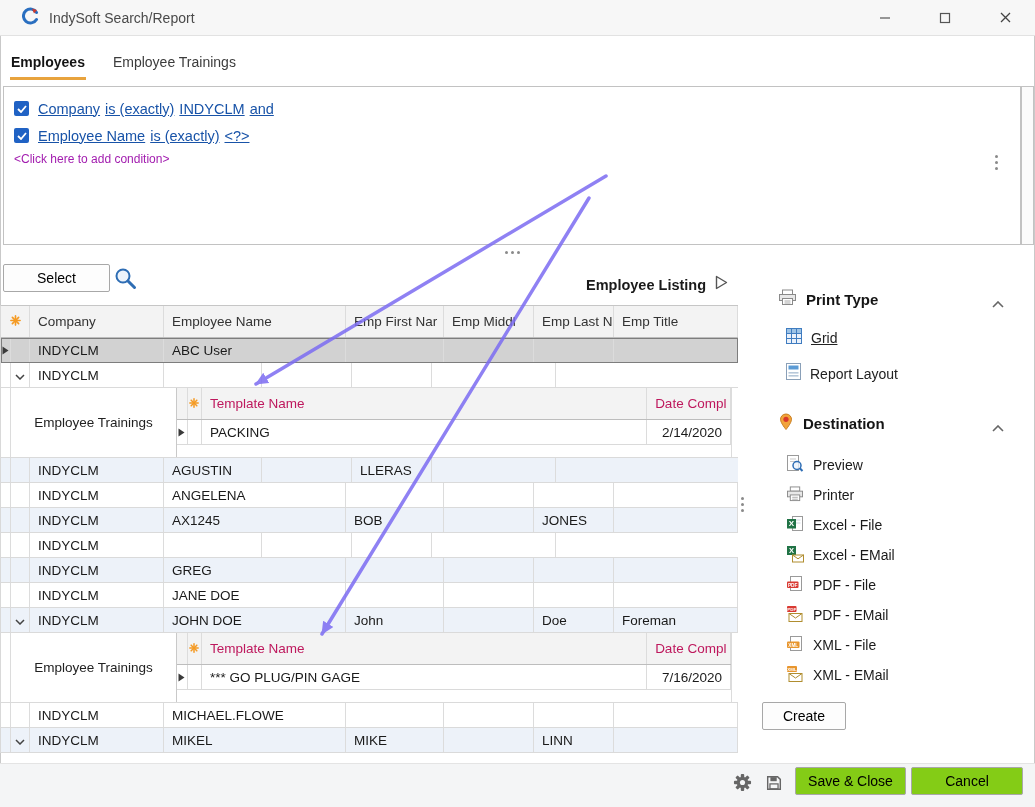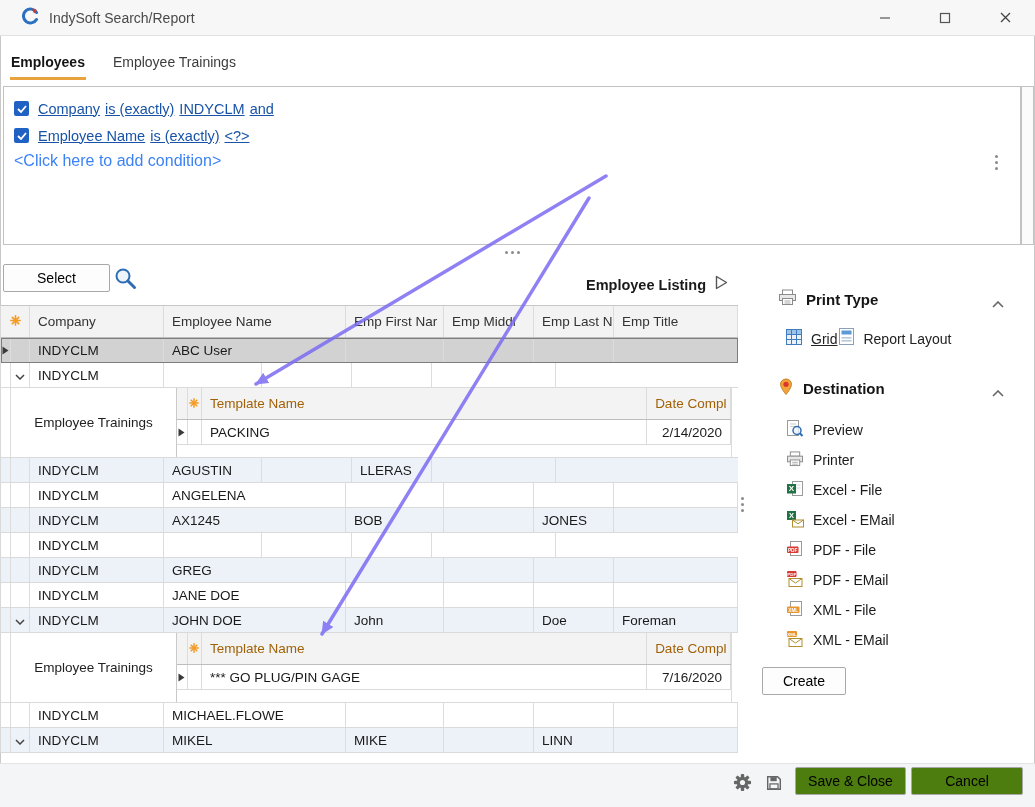--- a/index.html
+++ b/index.html
@@ -16,21 +16,21 @@
 .tabs{position:absolute;top:52px;left:10px;display:flex;gap:26px}
 .tab{font-size:14px;color:#3c3c3c;padding:2px 1px 7px}
 .tab.active{font-weight:bold;color:#141414;border-bottom:3px solid #e8a33d}
 
 
 .cond-panel{position:absolute;top:86px;left:3px;width:1018px;height:159px;border:1px solid #c2c2c2;background:#fff;padding:8px 10px}
 .cond-scrollbar{position:absolute;top:86px;left:1021px;width:13px;height:159px;border:1px solid #c2c2c2;background:#fbfbfb}
 .cond-row{display:flex;align-items:center;gap:5px;height:27px;font-size:14.5px}
 .checkbox{width:15px;height:15px;border-radius:2px;background:#2062c4;display:inline-flex;align-items:center;justify-content:center;flex:none;margin-right:4px}
 .cond-link{color:#1853a8;text-decoration:underline;cursor:pointer;white-space:pre}
-.add-cond{color:#3b82f6;font-size:16px;margin-top:3px;cursor:pointer;width:max-content}
+.add-cond{color:#a21caf;font-size:12px;margin-top:3px;cursor:pointer;width:max-content}
 
 
 .grip{position:absolute;display:flex;gap:3px}
 .grip i{width:3px;height:3px;border-radius:50%;background:#8a8a8a;display:block}
 .grip.v{flex-direction:column}
 .grip-condition{left:995px;top:155px}
 .grip-main{left:505px;top:251px}
 .grip-side{left:741px;top:497px}
 
 
@@ -53,46 +53,46 @@
 .hstar{width:29px;padding:0;justify-content:center}
 
 
 .child{display:flex;border-bottom:1px solid #dadada;background:#fff}
 .child-gutter{width:10px;border-right:1px solid #dcdcdc}
 .child-label{width:166px;display:flex;align-items:center;justify-content:center;font-size:13.5px;color:#222;border-right:1px solid #c9c9c9;cursor:pointer}
 .child-grid{width:555px;padding-bottom:12px;border-right:1px solid #dcdcdc}
 .nrow{display:flex;height:25px;border-bottom:1px solid #dadada;background:#fff}
 .nrow.nheader{height:32px;background:#f3f3f3;border-bottom:1px solid #bdbdbd}
 .nc{display:flex;align-items:center;padding:0 8px;border-right:1px solid #dcdcdc;white-space:nowrap;overflow:hidden}
-.nc.hdrtxt{color:#a16207}
+.nc.hdrtxt{color:#be185d}
 .n0{width:11px;padding:0;justify-content:center}
 .n1{width:14px;padding:0;justify-content:center}
 .n2{width:446px}
 .n3{width:84px}
 .n3.num{justify-content:flex-end}
 
 
 .right-panel{position:absolute;left:758px;top:283px;width:270px}
 .section-header{position:relative;display:flex;align-items:center;gap:9px;padding:6px 0 6px 20px;font-size:15px;font-weight:bold;color:#151515;cursor:pointer}
 .sh-chev{position:absolute;right:24px;top:11px}
-.pt-options{margin:13px 0 0 28px;display:flex;gap:2px}
+.pt-options{margin:13px 0 0 28px;display:flex;flex-direction:column;gap:16px}
 .opt{display:flex;align-items:center;gap:9px;font-size:14px;color:#222;cursor:pointer;width:max-content}
 .opt .opt-label{padding-top:1px}
 .opt.selected .opt-label{text-decoration:underline}
 .dest-header{margin-top:24px}
 .dest-options{margin:10px 0 0 28px;display:flex;flex-direction:column}
 .dest-item{display:flex;align-items:center;gap:9px;font-size:14px;height:30px;cursor:pointer;width:max-content}
 .dest-item.selected .opt-label{}
 .create-btn{margin:12px 0 0 4px;width:84px;height:28px;background:#fdfdfd;border:1px solid #a8a8a8;border-radius:2px;font-size:14px;font-family:inherit}
 
 
 .footer{position:absolute;left:0;top:763px;width:1035px;height:44px;background:#f4f5f6;border-top:1px solid #e4e4e4}
 .gear-ico{position:absolute;left:733px;top:9px}
 .floppy-ico{position:absolute;left:765px;top:10px}
-.foot-btn{position:absolute;top:3px;height:28px;background:#4d7c0f;border:1px solid #a8a8a8;border-radius:2px;font-size:14px;font-family:inherit}
+.foot-btn{position:absolute;top:3px;height:28px;background:#84cc16;border:1px solid #a8a8a8;border-radius:2px;font-size:14px;font-family:inherit}
 .save-close{left:795px;width:111px}
 .cancel{left:911px;width:112px}
 
 
 .arrows{position:absolute;left:0;top:0;pointer-events:none;z-index:99;opacity:.85}
 .arrows line{stroke:#7c6cf2;stroke-width:3.5;stroke-linecap:round}
 </style>
 </head>
 <body>
 

